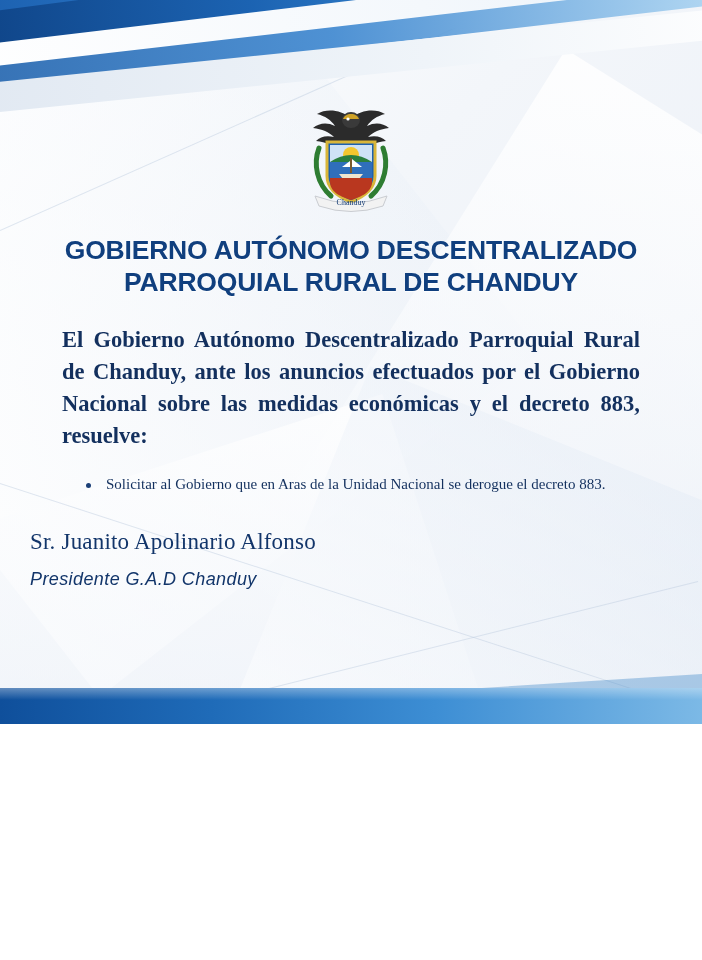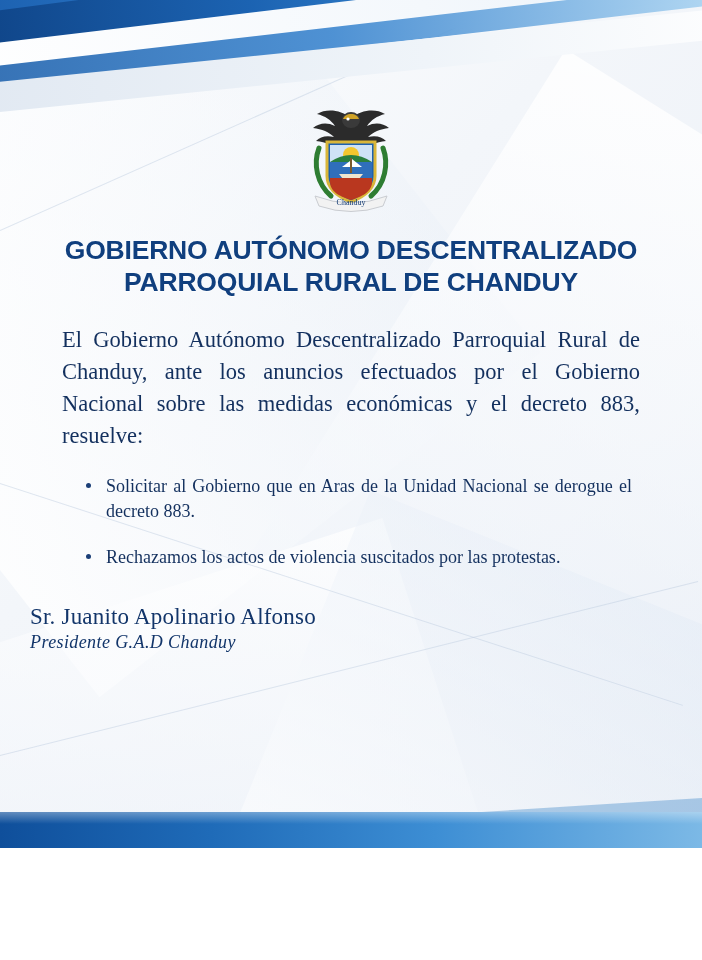--- a/index.html
+++ b/index.html
@@ -10,21 +10,21 @@
     width: 702px;
     height: 960px;
     overflow: hidden;
     font-family: "Liberation Serif", serif;
     background: #ffffff;
   }
 
   .poster {
     position: relative;
     width: 702px;
-    height: 848px;
+    height: 724px;
     background:
       linear-gradient(135deg, #ffffff 0%, #f3f6fa 40%, #eef2f8 70%, #e7edf5 100%);
     overflow: hidden;
   }
 
   
   .facet {
     position: absolute;
     background: linear-gradient(120deg, rgba(255,255,255,0.95), rgba(225,234,245,0.55));
     pointer-events: none;
@@ -161,34 +161,35 @@
   }
   .title .line2 { display: block; text-align: center; }
 
   .intro {
     margin: 26px 32px 0 32px;
     text-align: justify;
     text-justify: inter-word;
     font-size: 22.5px;
     line-height: 1.42;
     color: #13305e;
+    font-weight: bold;
   }
 
   .resolutions {
     margin: 22px 40px 0 54px;
     list-style: none;
     padding: 0;
   }
   .resolutions li {
     position: relative;
     margin-bottom: 21px;
     padding-left: 22px;
     text-align: justify;
     text-justify: inter-word;
-    font-size: 18px;
+    font-size: 15px;
     line-height: 1.38;
     color: #13305e;
   }
   .resolutions li::before {
     content: "";
     position: absolute;
     left: 2px;
     top: 9px;
     width: 5px;
     height: 5px;
@@ -198,22 +199,22 @@
 
   .signature {
     margin-top: 34px;
   }
   .sig-name {
     font-size: 23px;
     color: #12356a;
     letter-spacing: .2px;
   }
   .sig-role {
-    margin-top: 2px;
-    font-family: Liberation Serif, serif;
+    margin-top: 14px;
+    font-family: Liberation Sans, sans-serif;
     font-style: italic;
     font-size: 18px;
     color: #12356a;
     letter-spacing: .4px;
   }
 </style>
 </head>
 <body>
 
 <div class="poster">
@@ -272,21 +273,20 @@
 
     <h1 class="title">
       <span class="line1">GOBIERNO AUTÓNOMO DESCENTRALIZADO</span>
       <span class="line2">PARROQUIAL RURAL DE CHANDUY</span>
     </h1>
 
     <p class="intro">El Gobierno Autónomo Descentralizado Parroquial Rural de Chanduy, ante los anuncios efectuados por el Gobierno Nacional sobre las medidas económicas y el decreto 883, resuelve:</p>
 
     <ul class="resolutions">
       <li>Solicitar al Gobierno que en Aras de la Unidad Nacional se derogue el decreto 883.</li>
-      <li>Rechazamos los actos de violencia suscitados por las protestas.</li>
     </ul>
 
     <div class="signature">
       <div class="sig-name">Sr. Juanito Apolinario Alfonso</div>
       <div class="sig-role">Presidente G.A.D Chanduy</div>
     </div>
 
   </div>
 
   <div class="bottom-wedge"></div>

